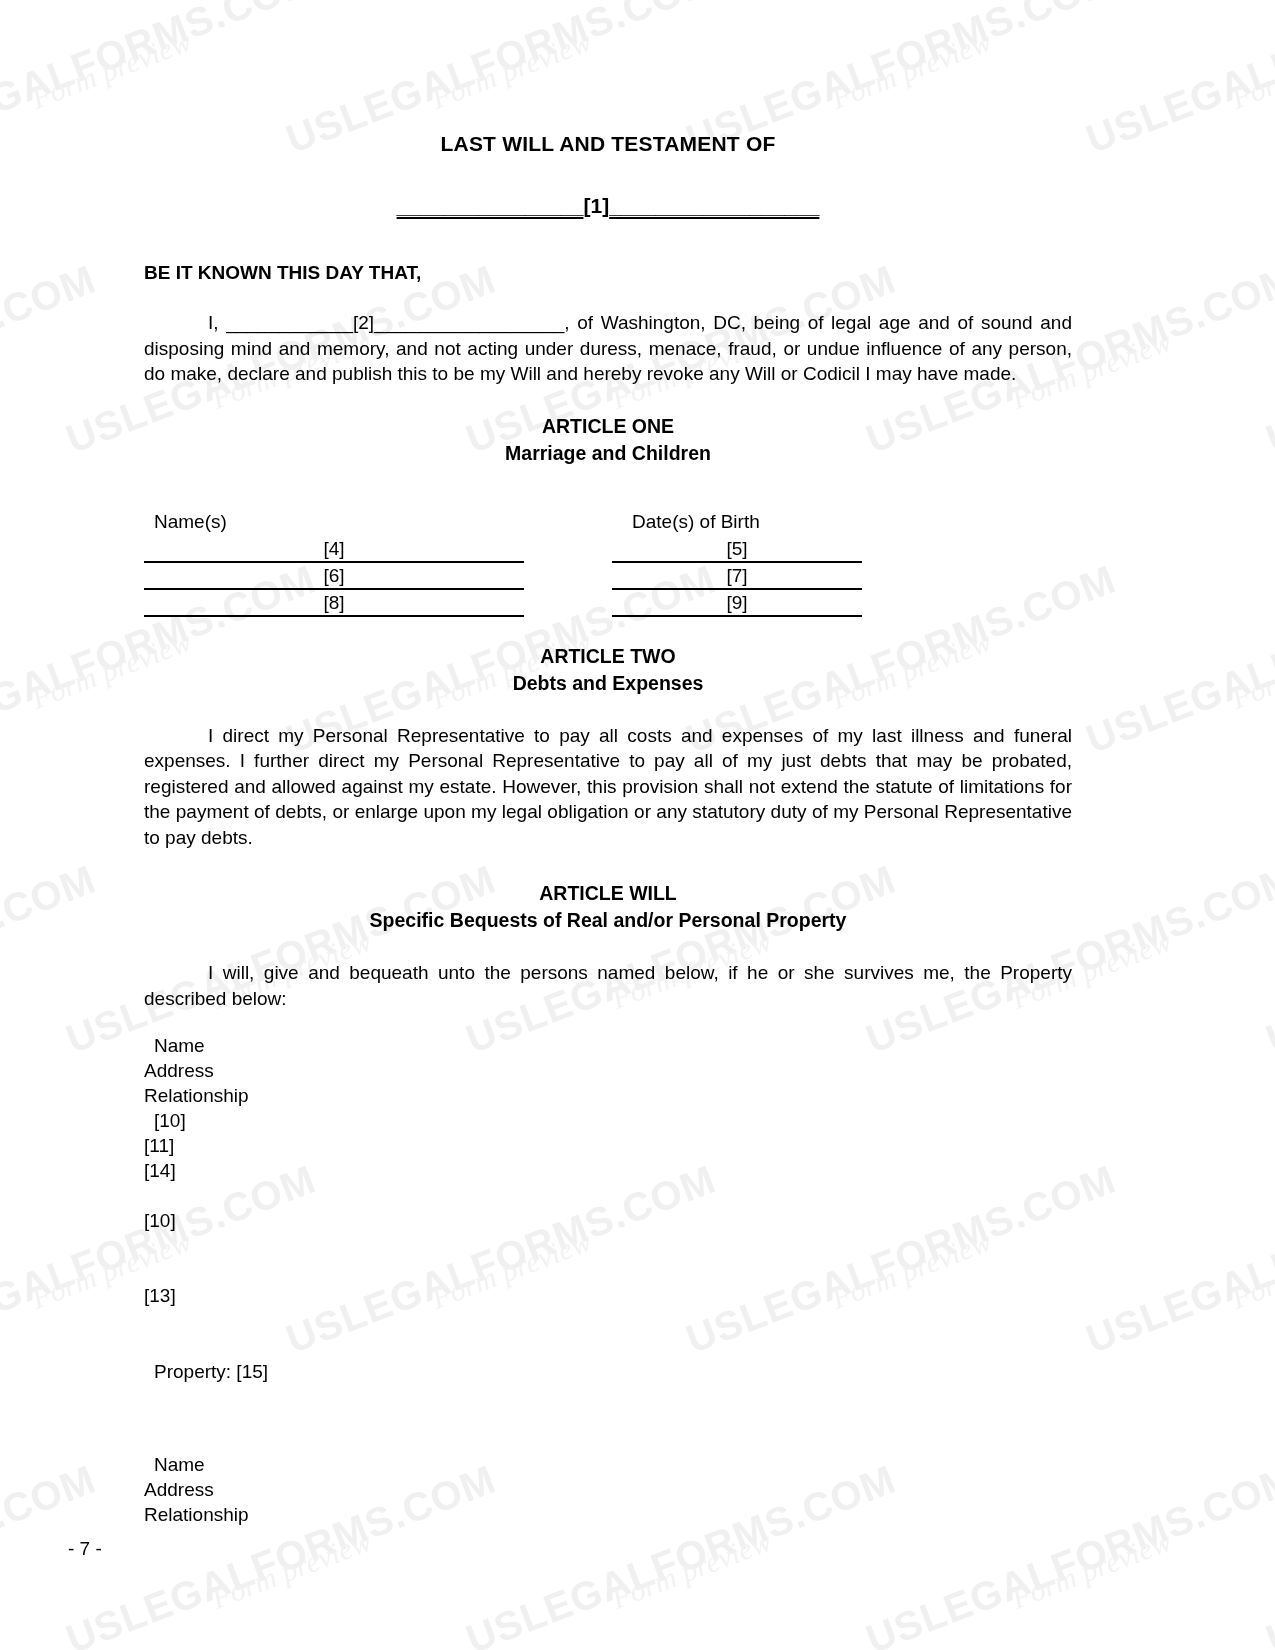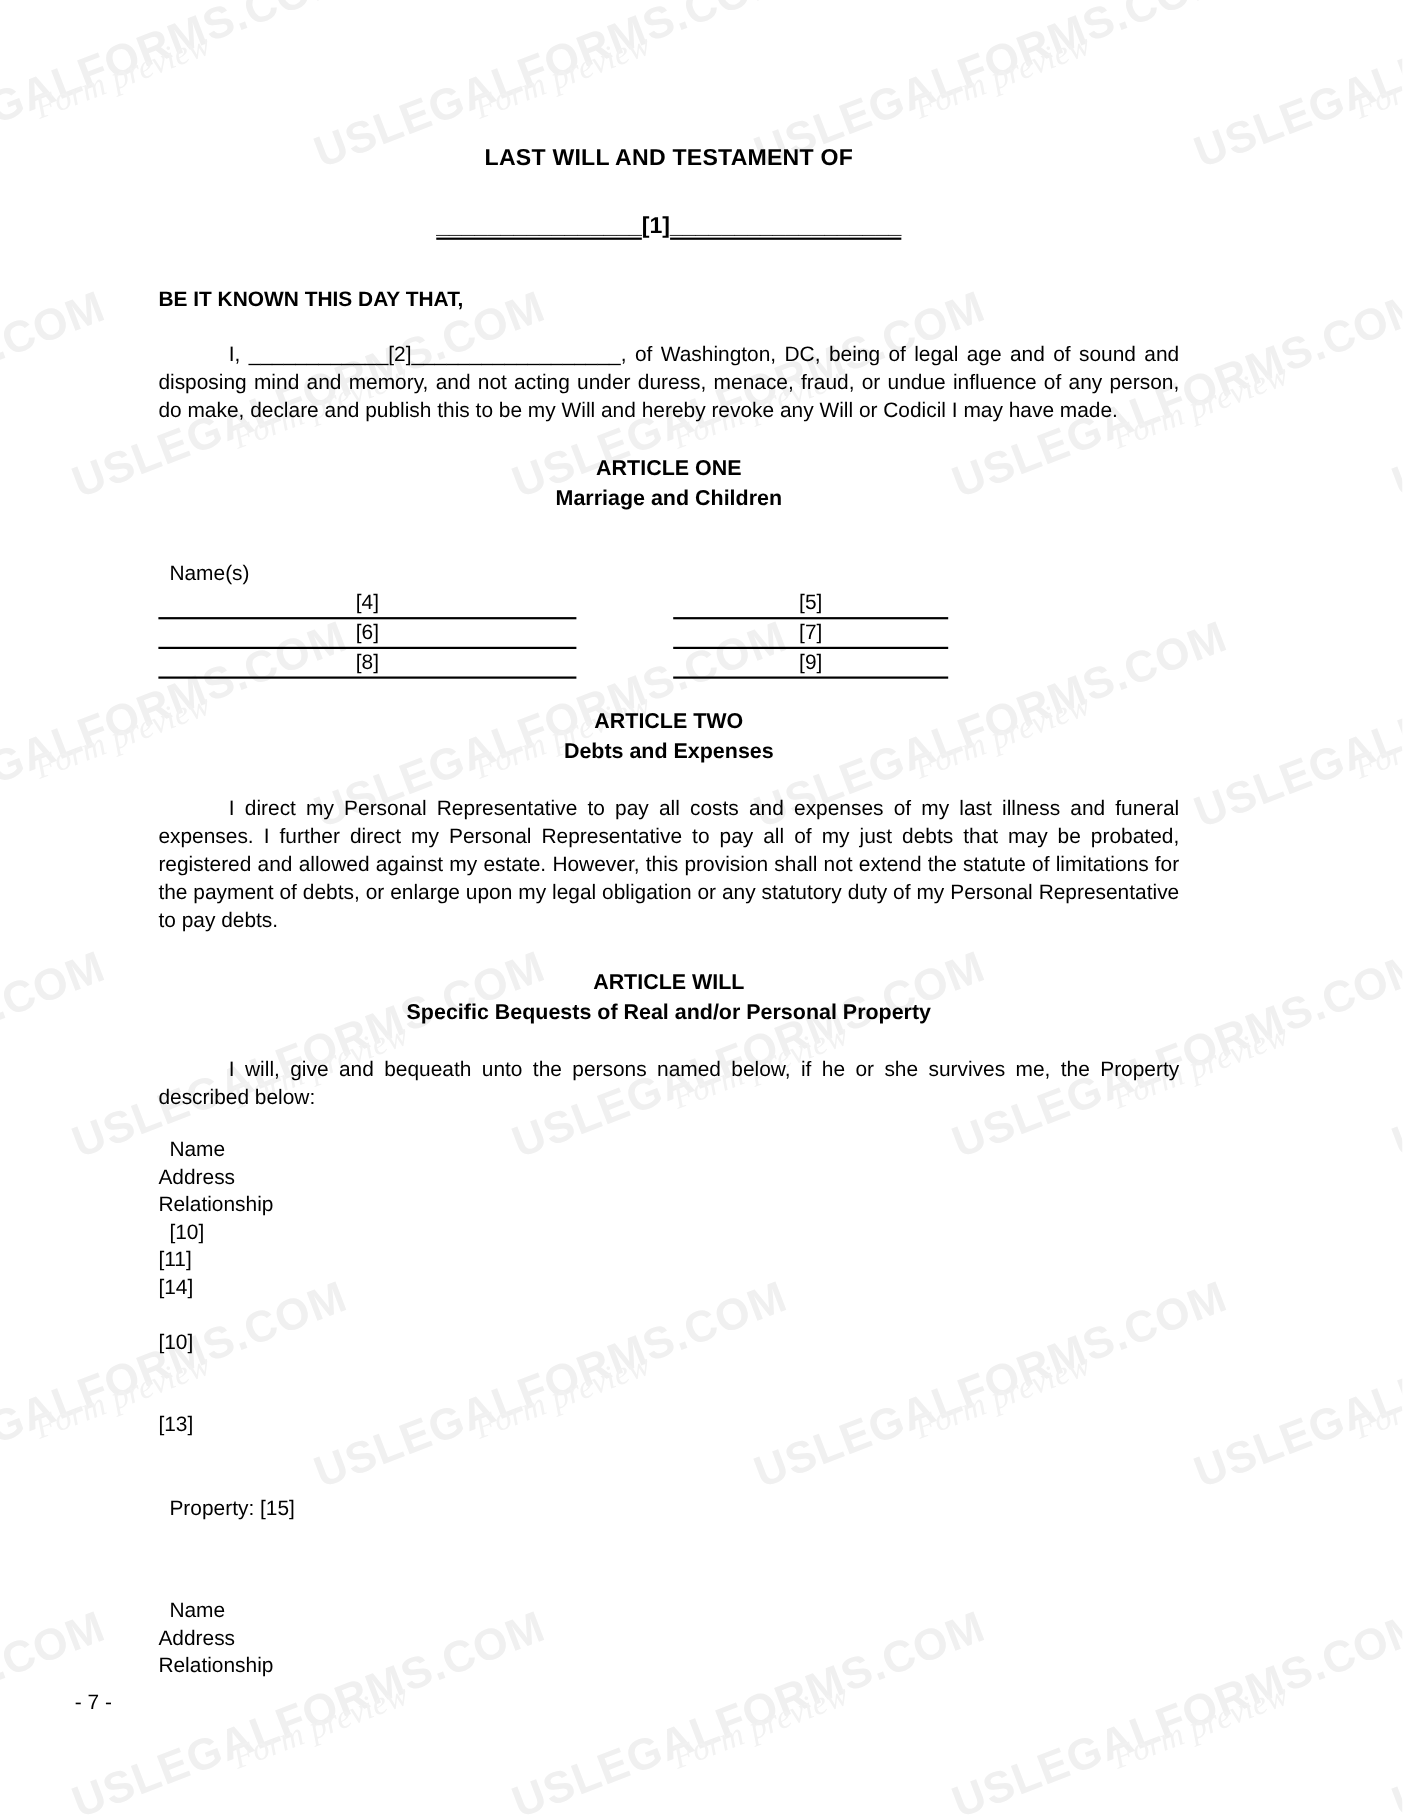--- a/index.html
+++ b/index.html
@@ -315,20 +315,21 @@
         <span>ARTICLE ONE</span>
         <span class="line2">Marriage and Children</span>
       </div>
 
       <div class="gap-26"></div>
 
 
       <div class="child-table">
         <div class="child-row">
           <div class="col-a child-head">Name(s)</div>
+          <div class="col-b child-head">Date(s) of Birth</div>
         </div>
         <div class="child-row">
           <div class="col-a"><span class="blank-line bl-name">[4]</span></div>
           <div class="col-b"><span class="blank-line bl-dob">[5]</span></div>
         </div>
         <div class="child-row">
           <div class="col-a"><span class="blank-line bl-name">[6]</span></div>
           <div class="col-b"><span class="blank-line bl-dob">[7]</span></div>
         </div>
         <div class="child-row">

